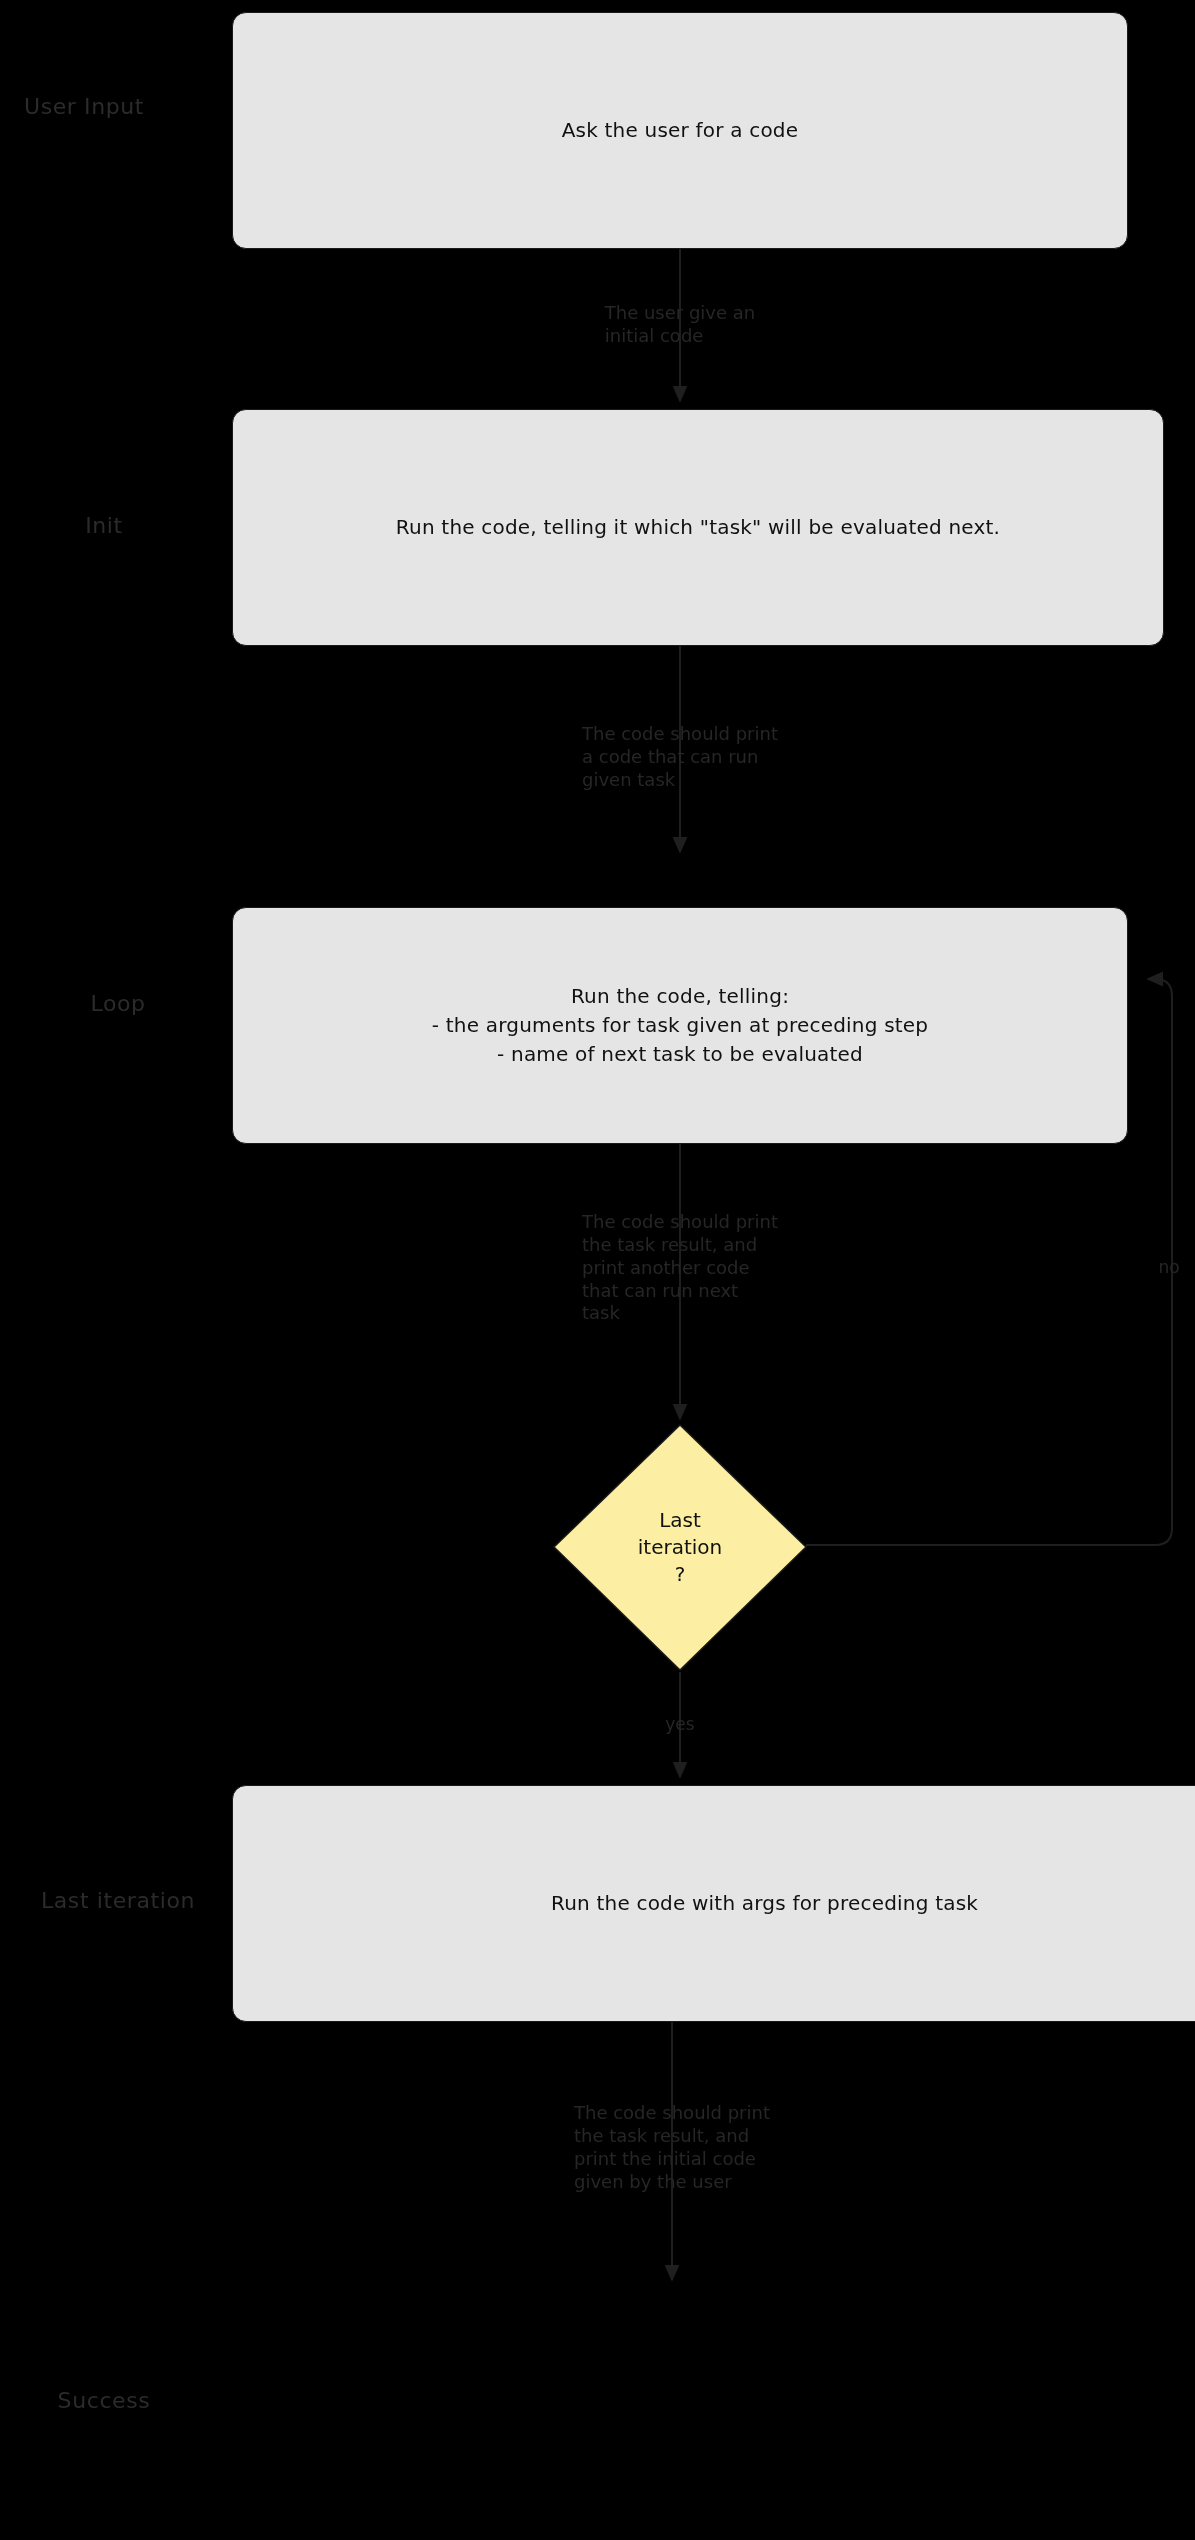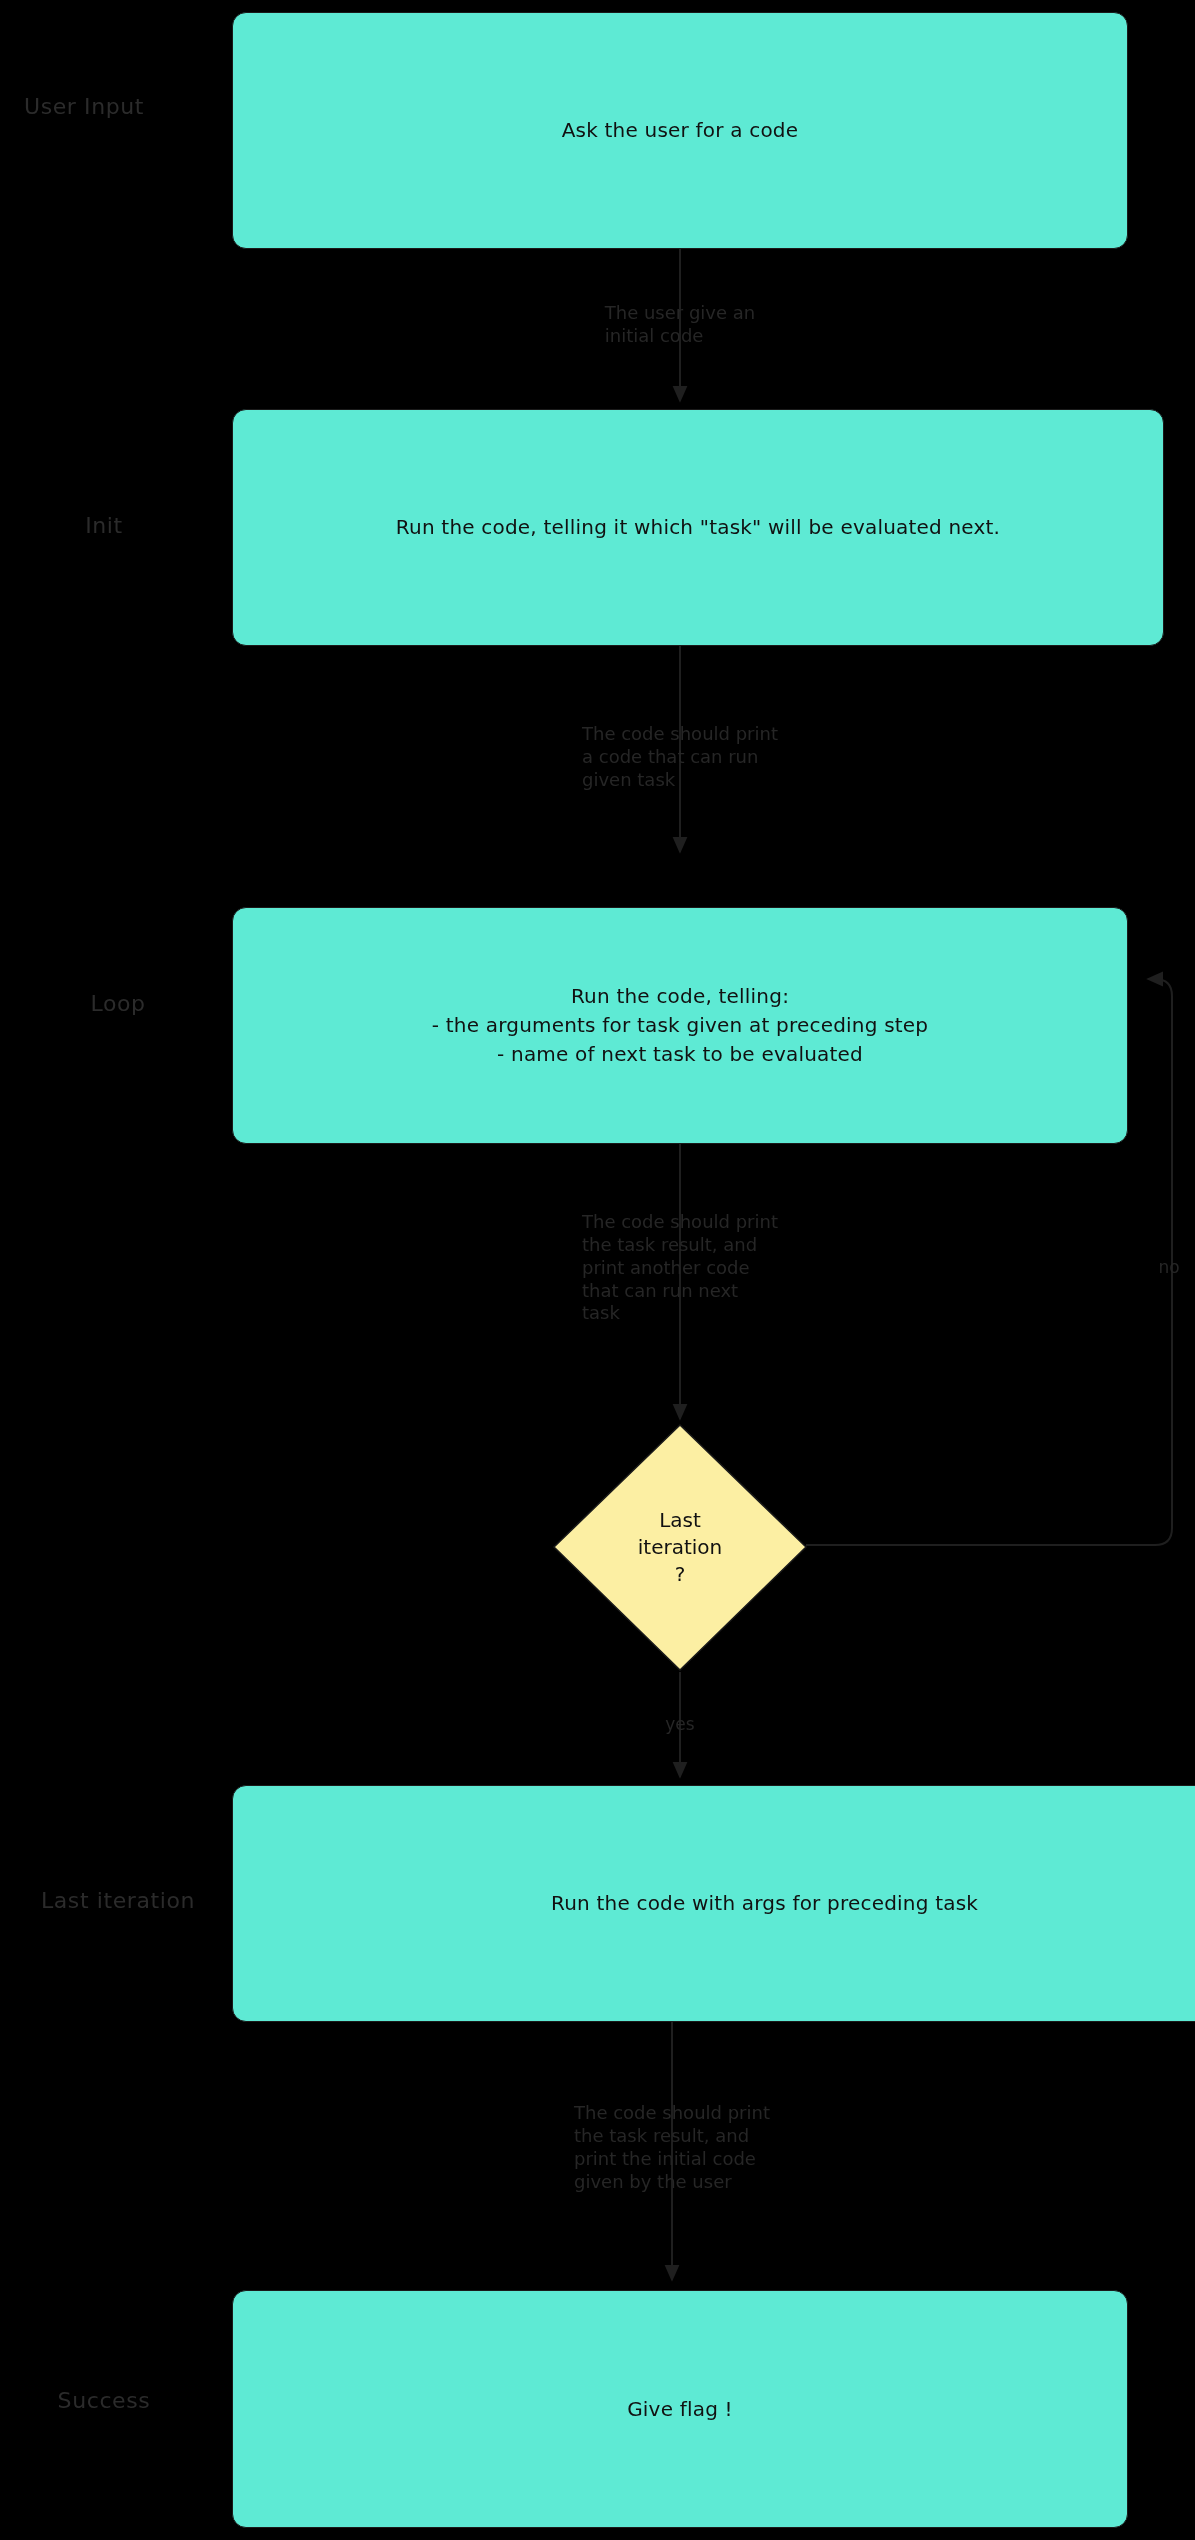--- a/index.html
+++ b/index.html
@@ -25,21 +25,21 @@
     left: 0; top: 0;
     width: 1195px;
     height: 2540px;
     pointer-events: none;
   }
 
   
   .node {
     position: absolute;
     box-sizing: border-box;
-    background: #5eead4;
+    background: #e5e5e5;
     border: 1px solid #1a1a1a;
     border-radius: 14px;
     display: flex;
     align-items: center;
     justify-content: center;
     text-align: center;
     color: #111111;
     font-size: 20px;
     line-height: 1.45;
     letter-spacing: 0.2px;
@@ -142,23 +142,20 @@
   <div class="diamond-wrap" style="left:554px; top:1425px; width:252px; height:245px;">
     <div class="diamond-text">Last
 iteration
 ?</div>
   </div>
 
   <div class="node" style="left:232px; top:1785px; width:1065px; height:237px;">
     <span class="node-label">Run the code with args for preceding task</span>
   </div>
 
-  <div class="node" style="left:232px; top:2290px; width:896px; height:238px;">
-    <span class="node-label">Give flag !</span>
-  </div>
 
   <div class="edge-label" style="left:680px; top:325px;">The user give an
 initial code</div>
 
   <div class="edge-label" style="left:680px; top:757px;">The code should print
 a code that can run
 given task</div>
 
   <div class="edge-label" style="left:680px; top:1268px;">The code should print
 the task result, and

